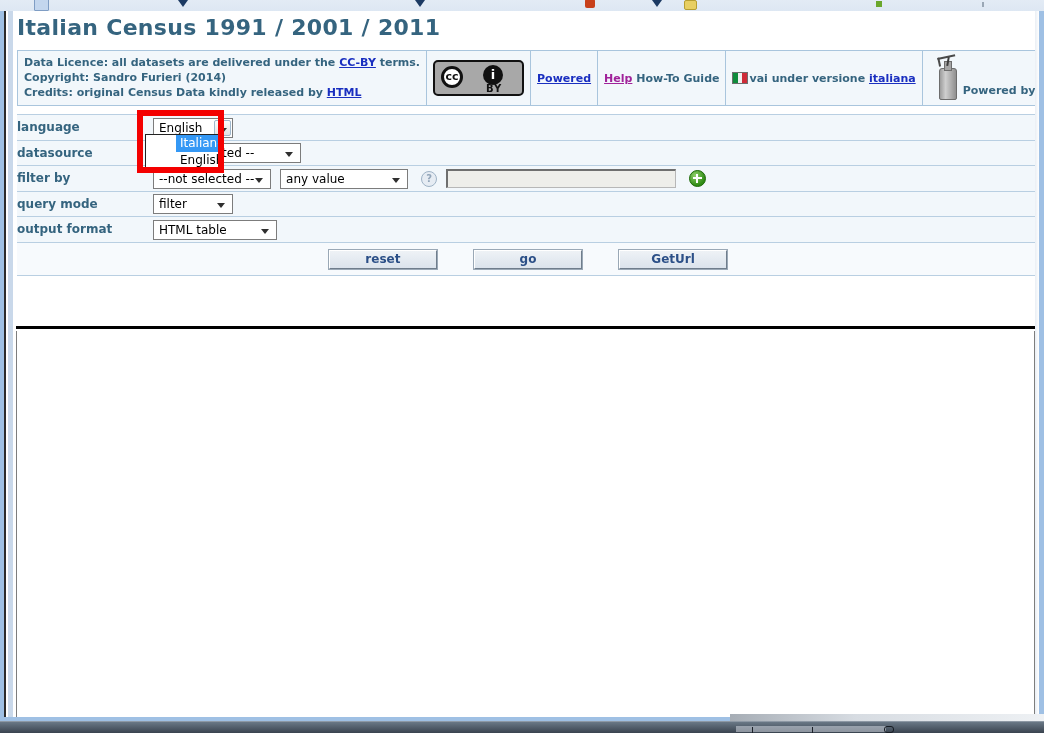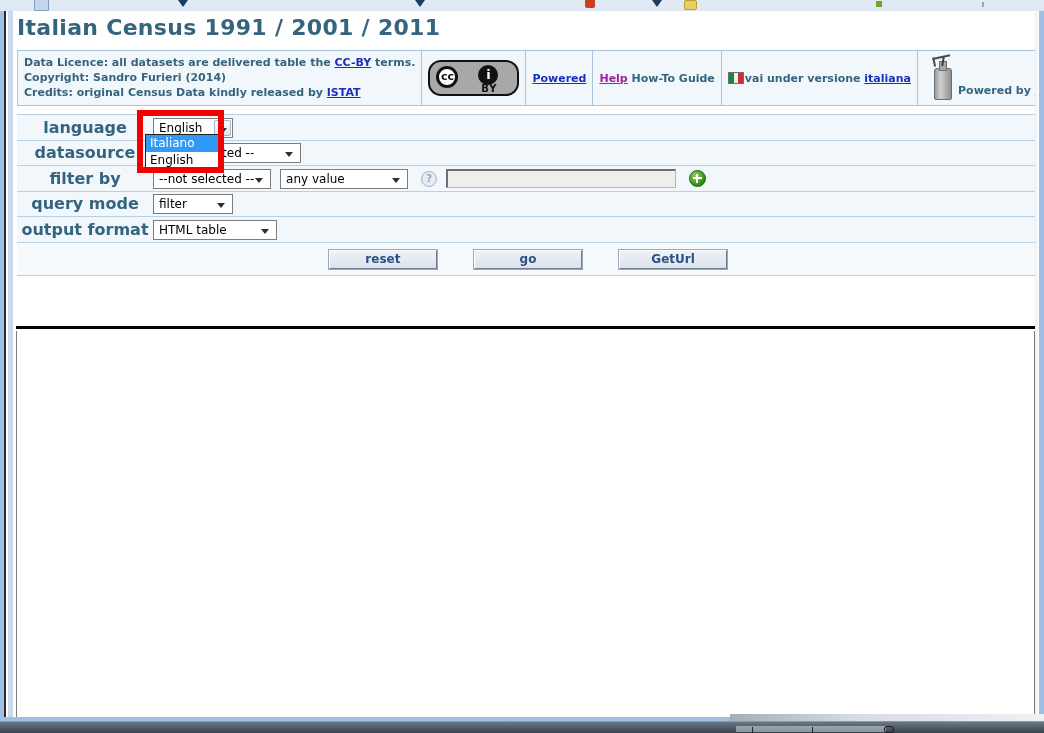--- a/index.html
+++ b/index.html
@@ -109,21 +109,21 @@
   #credits-table td.licence-cell { padding: 4px 6px 5px 6px; line-height: 15px; }
   #credits-table a { color: #1a2fc0; }
   #credits-table a.help-link { color: #a0229a; }
   #credits-table a.seltzer-link { color: #7a1fa0; }
 
   .cc-badge {
     display: inline-block;
     width: 87px; height: 32px;
     background: #a8a8a8;
     border: 2px solid #111111;
-    border-radius: 13px;
+    border-radius: 5px;
     position: relative;
     vertical-align: middle;
   }
   .cc-badge .cc-circle {
     position: absolute;
     top: 4px; left: 6px;
     width: 22px; height: 22px;
     border-radius: 50%;
     background: #ffffff;
     border: 3px solid #111111;
@@ -209,24 +209,24 @@
   }
   #form-table tr { background: #f2f7fb; }
   #form-table td {
     border-top: 1px solid #b9cfe2;
     border-bottom: 1px solid #b9cfe2;
     padding: 2px 0;
     height: 20px;
   }
   td.label-cell {
     width: 136px;
-    text-align: center;
+    text-align: left;
     padding-right: 6px;
     color: #35647f;
-    font-size: 16px;
+    font-size: 12px;
     font-weight: bold;
     white-space: nowrap;
   }
   td.field-cell { padding-left: 2px; }
 
   
   .sel {
     display: inline-block;
     position: relative;
     box-sizing: border-box;
@@ -279,20 +279,21 @@
     border: 1px solid #222222;
     z-index: 40;
     font-size: 12px;
     font-family: "DejaVu Sans", sans-serif;
   }
   #language-options .opt {
     padding: 1px 4px 2px 4px;
     color: #000;
     line-height: 14px;
     white-space: nowrap;
+    margin-left: 30px;
   }
   #language-options .opt.selected {
     background: #3498f5;
     color: #ffffff;
   }
 
   
   #red-highlight {
     position: absolute;
     left: 133px; top: 99px;
@@ -454,25 +455,25 @@
 
     <div id="page">
 
       <div id="page-title">Italian Census 1991 / 2001 / 2011</div>
 
       <table id="credits-table">
         <tbody>
             <tr>
           <td class="licence-cell">
             <div>
-              <span>Data Licence: all datasets are delivered table the </span><a href="#">CC-BY</a><span> terms.</span>
+              <span>Data Licence: all datasets are delivered under the </span><a href="#">CC-BY</a><span> terms.</span>
             </div>
             <div>Copyright: Sandro Furieri (2014)</div>
             <div>
-              <span>Credits: original Census Data kindly released by </span><a href="#">ISTAT</a>
+              <span>Credits: original Census Data kindly released by </span><a href="#">HTML</a>
             </div>
           </td>
 
           <td style="padding:4px 6px;">
             <span class="cc-badge">
               <span class="cc-circle">cc</span>
               <span class="by-circle">i</span>
               <span class="by-label">BY</span>
             </span>
           </td>

